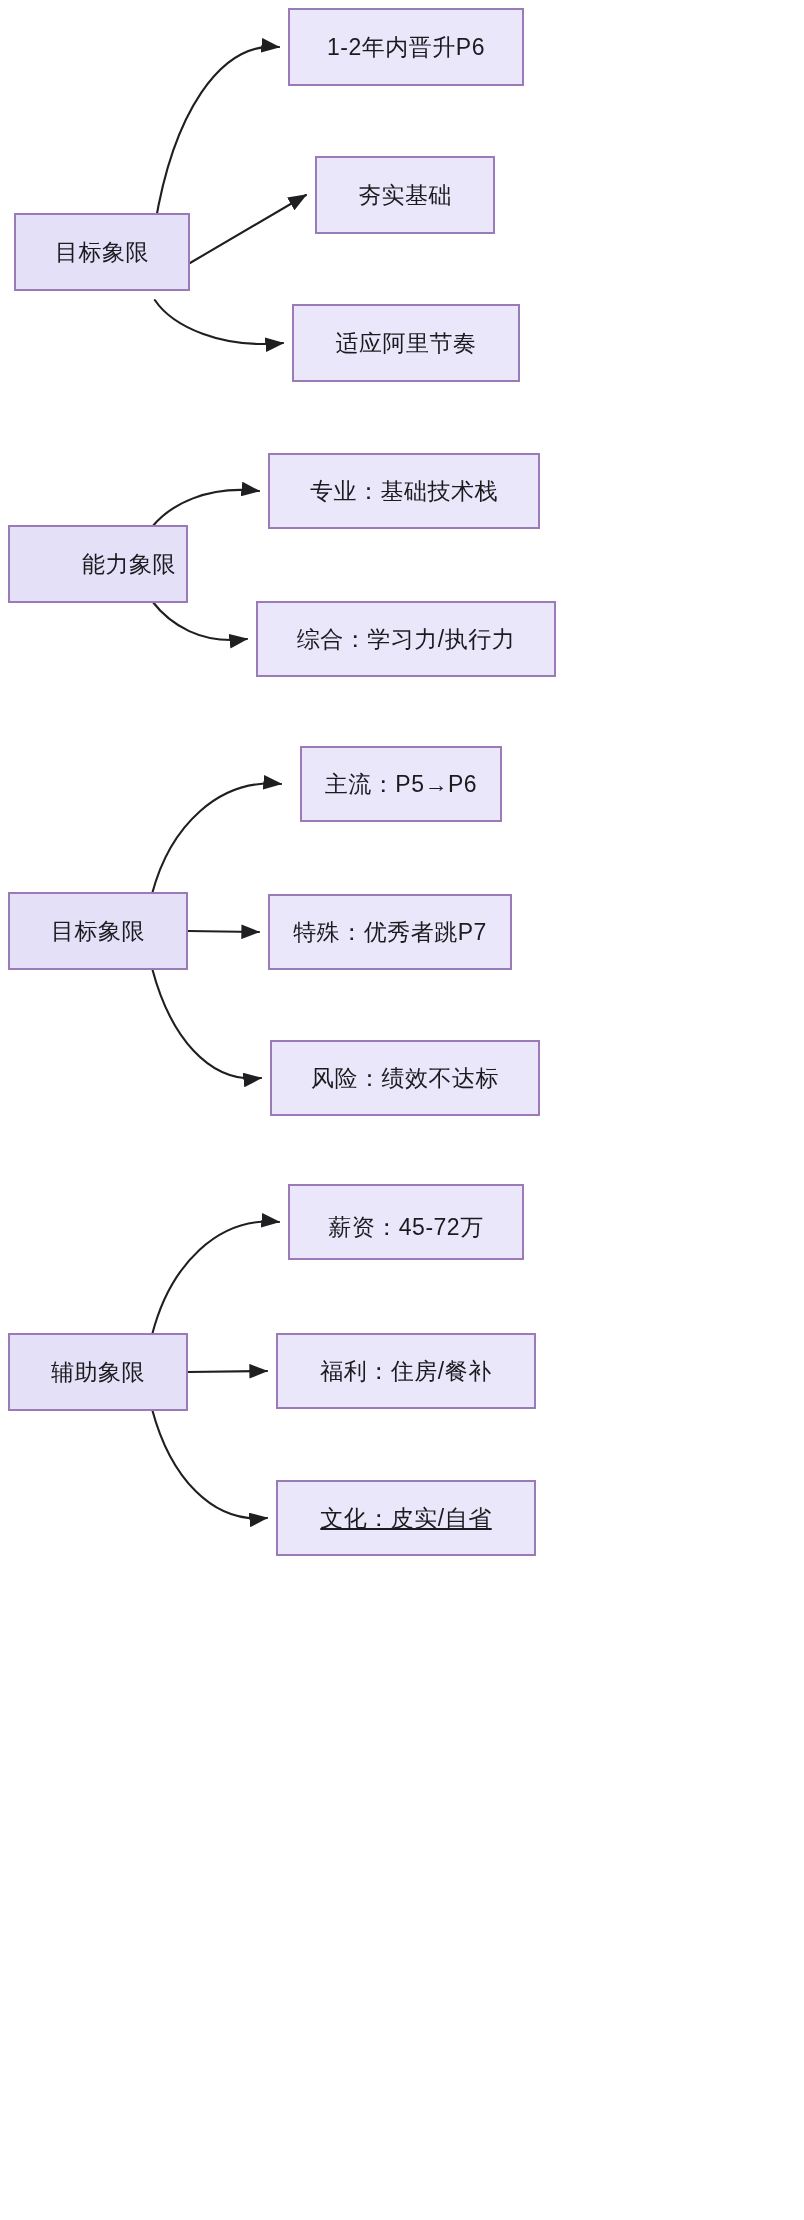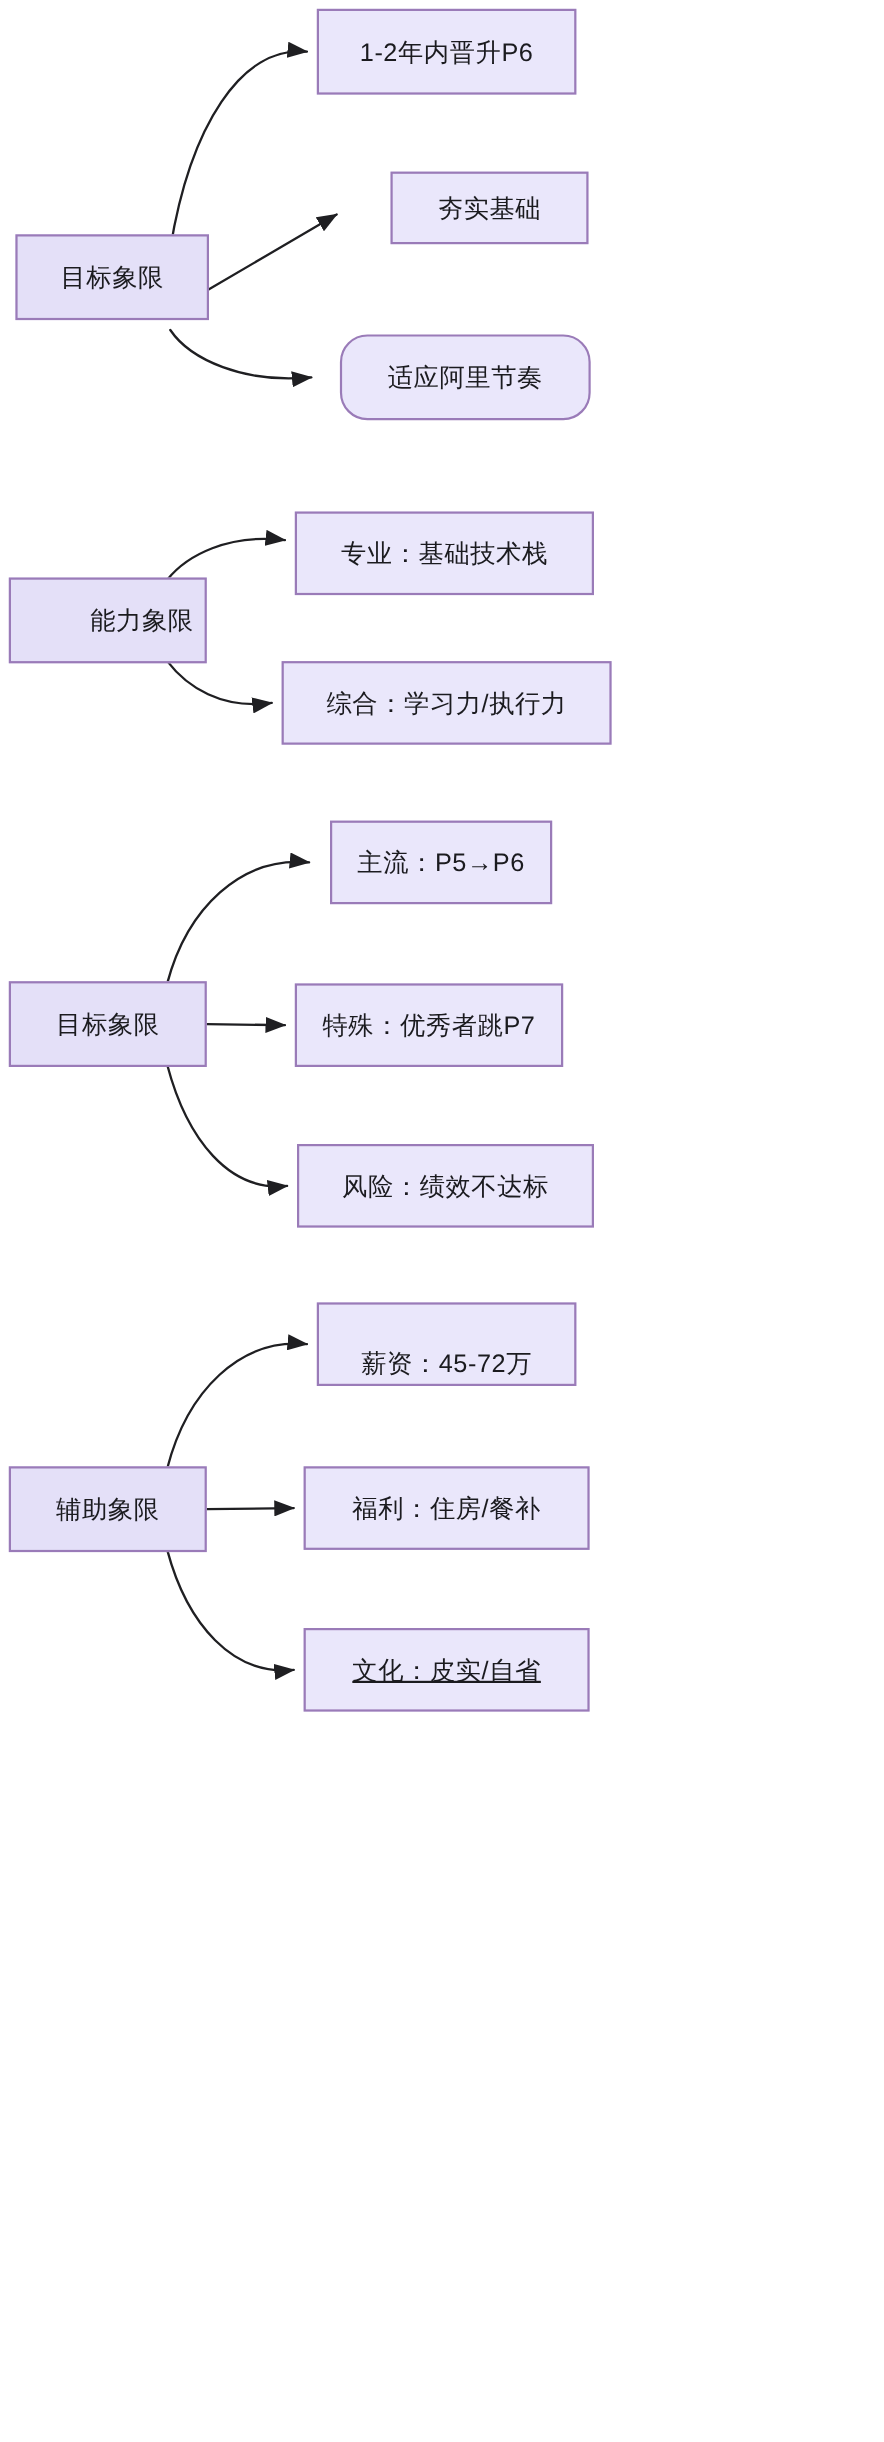--- a/index.html
+++ b/index.html
@@ -37,21 +37,21 @@
     background: #e9e6fa;
     border: 2px solid #9a7bb8;
     display: flex;
     align-items: center;
     justify-content: center;
     text-align: center;
     color: #1b1b1f;
     font-size: 23px;
     letter-spacing: 0.5px;
     line-height: 1.25;
-    padding: 4px 10px;
+    padding: 16px 10px;
     white-space: nowrap;
   }
   .node.root {
     background: #e4e0f8;
   }
   .node.leaf {
     background: #eae7fb;
   }
 </style>
 </head>
@@ -80,30 +80,30 @@
       </g>
   </svg>
 
   <div id="nodes">
       <div class="node root" style="left: 14px; top: 213px; width: 176px; height: 78px;">
         <span>目标象限</span>
       </div>
       <div class="node leaf" style="left: 288px; top: 8px; width: 236px; height: 78px;">
         <span>1-2年内晋升P6</span>
       </div>
-      <div class="node leaf" style="left: 315px; top: 156px; width: 180px; height: 66px; margin-left: 40px;">
+      <div class="node leaf" style="left: 315px; top: 156px; width: 180px; height: 78px;">
         <span>夯实基础</span>
       </div>
-      <div class="node leaf" style="left: 309px; top: 304px; width: 228px; height: 78px; border-radius: 25px;">
+      <div class="node leaf" style="left: 292px; top: 304px; width: 228px; height: 78px;">
         <span>适应阿里节奏</span>
       </div>
       <div class="node root" style="left: 8px; top: 525px; width: 180px; height: 78px; justify-content: flex-end;">
         <span>能力象限</span>
       </div>
-      <div class="node leaf" style="left: 268px; top: 453px; width: 272px; height: 76px; margin-top: 12px;">
+      <div class="node leaf" style="left: 268px; top: 453px; width: 272px; height: 76px;">
         <span>专业：基础技术栈</span>
       </div>
       <div class="node leaf" style="left: 256px; top: 601px; width: 300px; height: 76px;">
         <span>综合：学习力/执行力</span>
       </div>
       <div class="node root" style="left: 8px; top: 892px; width: 180px; height: 78px;">
         <span>目标象限</span>
       </div>
       <div class="node leaf" style="left: 300px; top: 746px; width: 202px; height: 76px;">
         <span>主流：P5→P6</span>

